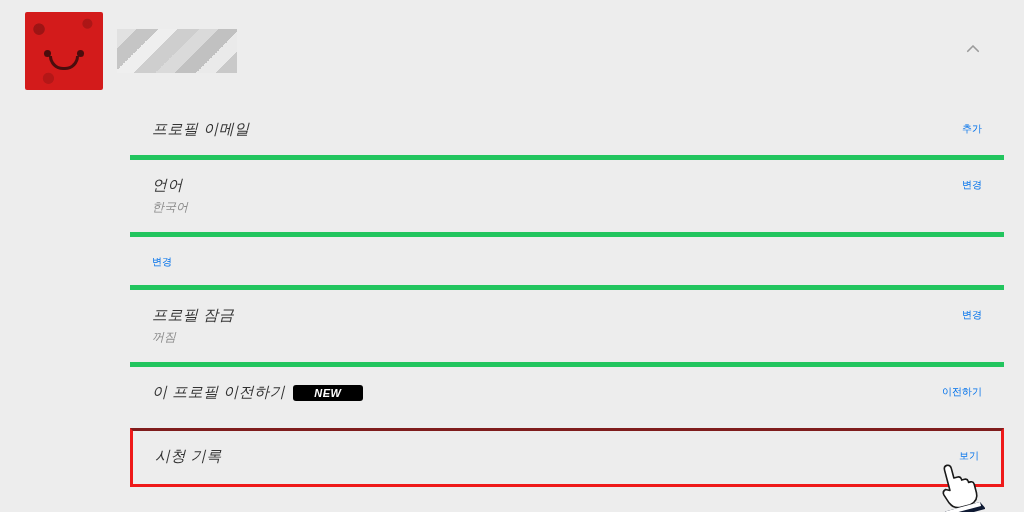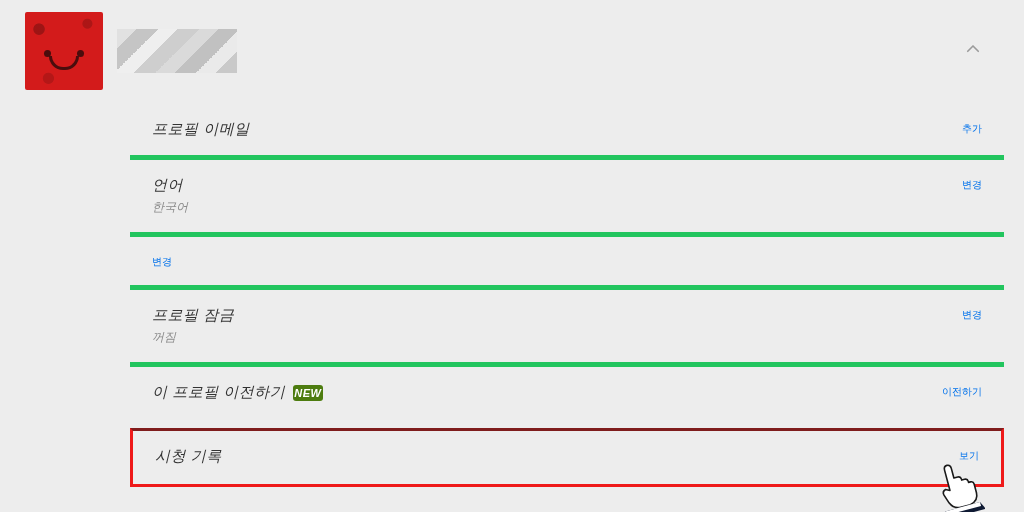--- a/index.html
+++ b/index.html
@@ -92,25 +92,25 @@
   }
   .row-action {
     font-size: 10px;
     color: #0071eb;
     cursor: pointer;
     padding-top: 2px;
     white-space: nowrap;
   }
   .new-badge {
     display:inline-block;
-    background:#4d7c0f;
+    background:#000000;
     color:#fff;
     font-size:11px;
     font-weight:600;
-    padding:2px 1px;
+    padding:2px 21px;
     border-radius:3px;
     letter-spacing:0.5px;
   }
   .highlighted-row {
     border: 3px solid #ef1a1a;
     padding-top: 16px;
     padding-bottom: 18px;
     margin-top: 10px;
     position: relative;
   }

